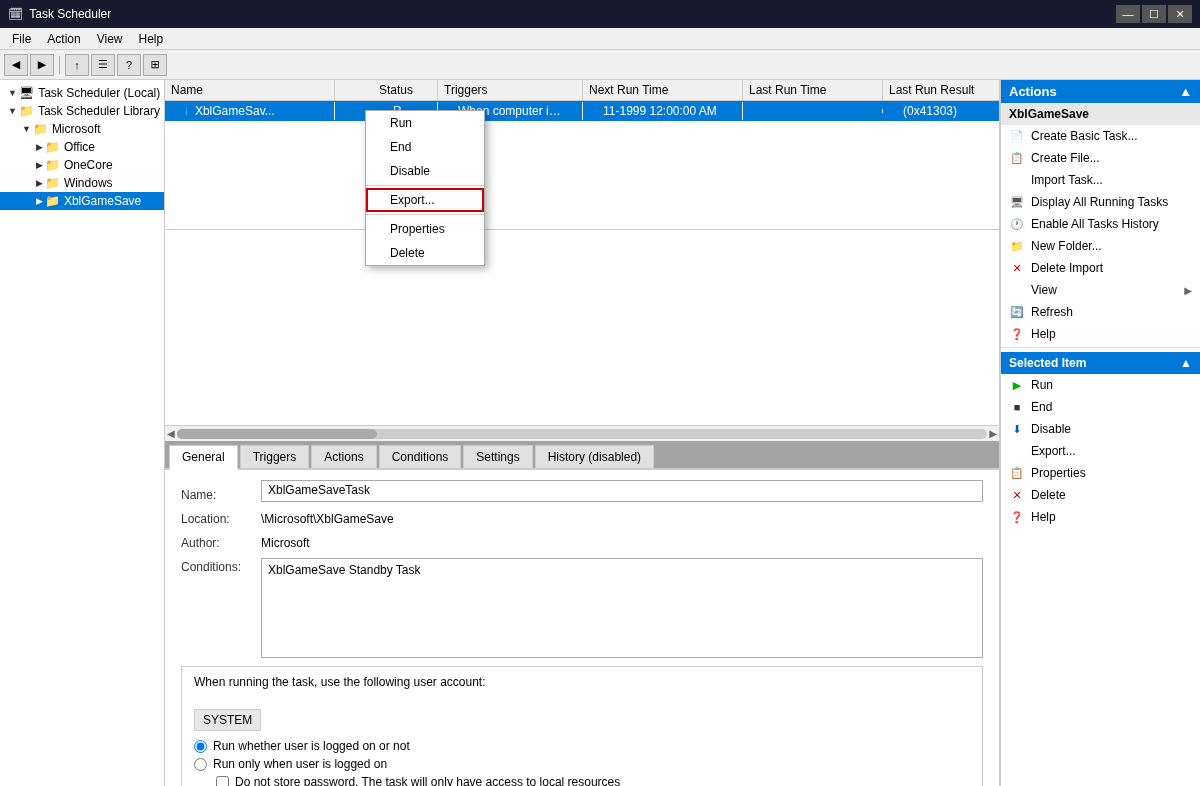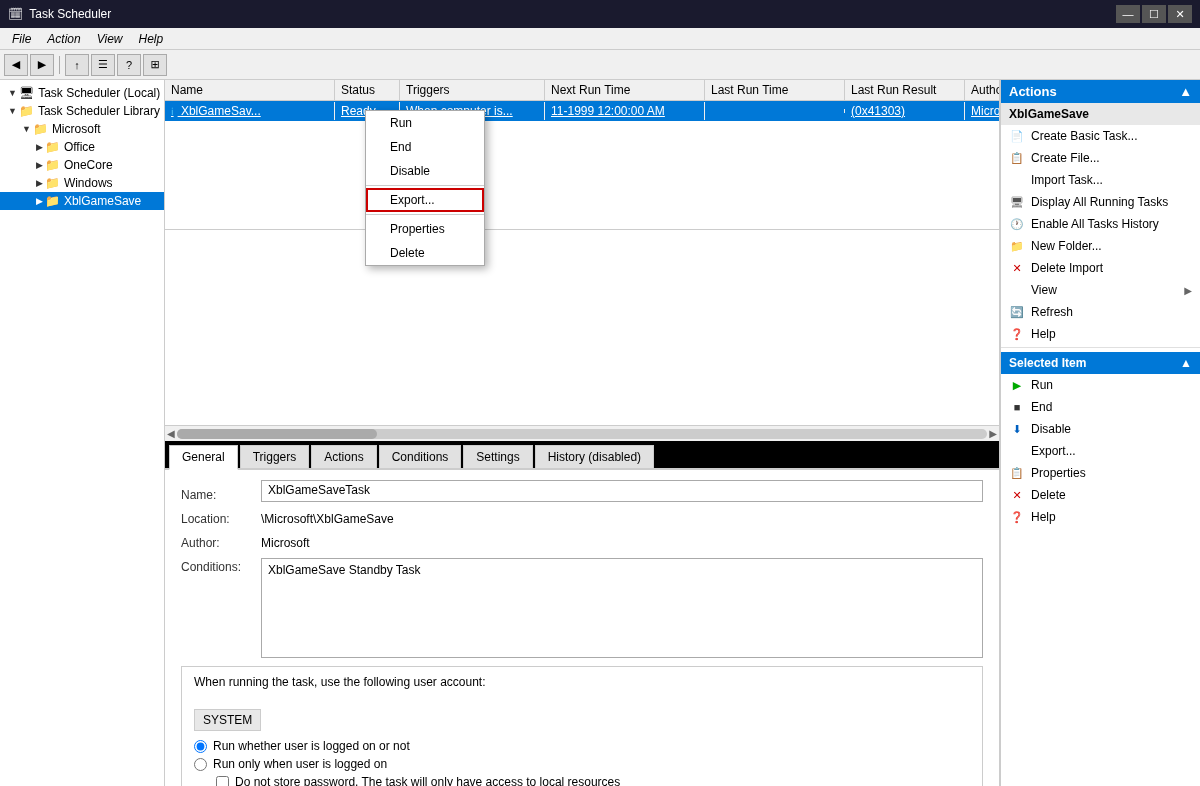--- a/index.html
+++ b/index.html
@@ -22,21 +22,21 @@
 
     
     .menu-bar {
       background: #f0f0f0;
       border-bottom: 1px solid #ccc;
       height: 22px;
       display: flex;
       align-items: center;
       padding: 0 4px;
     }
-    .menu-item { padding: 2px 8px; cursor: pointer; font-size: 12px; font-style: italic; }
+    .menu-item { padding: 2px 8px; cursor: pointer; font-size: 12px; }
 
     
     .toolbar {
       background: #f0f0f0;
       border-bottom: 1px solid #ccc;
       height: 30px;
       display: flex;
       align-items: center;
       padding: 0 4px;
       gap: 2px;
@@ -113,31 +113,30 @@
       flex-shrink: 0;
     }
     .task-row {
       display: flex;
       align-items: center;
       cursor: pointer;
       min-height: 20px;
     }
     .task-row.selected { background: #0078d7; color: white; }
     .task-row .col {
-      padding: 2px 6px;
+      padding: 2px 20px;
       font-size: 12px;
       border-right: 1px solid #eee;
       overflow: hidden;
       text-overflow: ellipsis;
       white-space: nowrap;
       flex-shrink: 0;
-      text-decoration: underline;
     }
     .col-name { width: 170px; }
-    .col-status { width: 65px; }
+    .col-status { width: 65px; margin-left: 38px; }
     .col-triggers { width: 145px; }
     .col-next { width: 160px; }
     .col-last { width: 140px; }
     .col-result { width: 120px; }
     .col-author { width: 80px; }
 
     
     .scroll-area {
       height: 16px;
       background: #f0f0f0;
@@ -165,21 +164,21 @@
     
     .detail-panel {
       flex: 1;
       overflow-y: auto;
       padding: 0;
     }
 
     
     .tabs {
       display: flex;
-      background: #000000;
+      background: #a3a3a3;
       border-bottom: 2px solid #ccc;
       padding: 4px 4px 0;
     }
     .tab {
       padding: 4px 12px;
       border: 1px solid #ccc;
       border-bottom: none;
       background: #e1e1e1;
       cursor: pointer;
       font-size: 12px;

